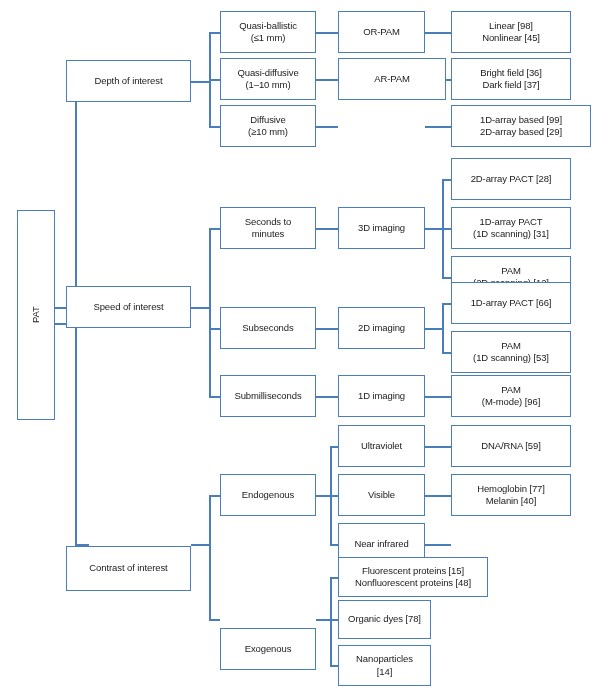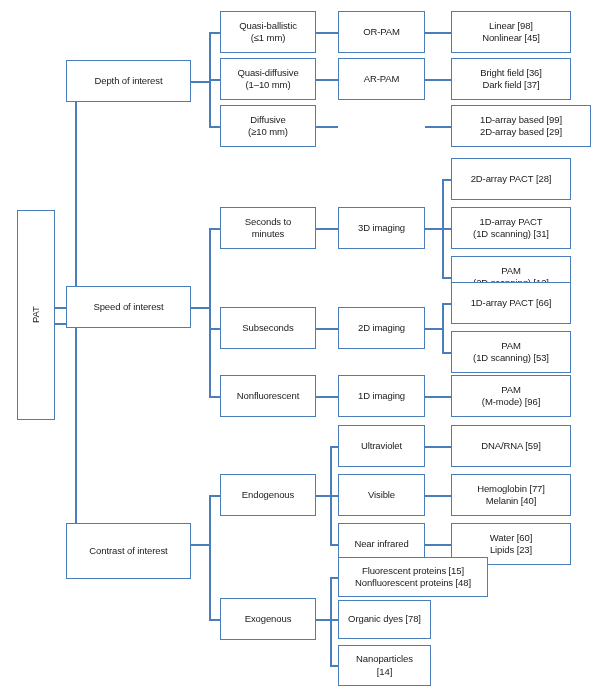--- a/index.html
+++ b/index.html
@@ -82,21 +82,21 @@
   <div class="node" style="left:451px; top:11px; width:120px; height:42px;">
     <span class="txt">Linear [98]
 Nonlinear [45]</span>
   </div>
 
   <div class="node" style="left:220px; top:58px; width:96px; height:42px;">
     <span class="txt">Quasi-diffusive
 (1–10 mm)</span>
   </div>
   <div class="edge h" style="left:316px; top:79px; width:22px;"></div>
-  <div class="node" style="left:338px; top:58px; width:87px; height:42px;">
+  <div class="node" style="left:338px; top:58px; width:108px; height:42px;">
     <span class="txt">AR-PAM</span>
   </div>
   <div class="edge h" style="left:425px; top:79px; width:26px;"></div>
   <div class="node" style="left:451px; top:58px; width:120px; height:42px;">
     <span class="txt">Bright field [36]
 Dark field [37]</span>
   </div>
 
   <div class="node" style="left:220px; top:105px; width:96px; height:42px;">
     <span class="txt">Diffusive
@@ -160,34 +160,34 @@
 
   <div class="node" style="left:451px; top:282px; width:120px; height:42px;">
     <span class="txt">1D-array PACT [66]</span>
   </div>
   <div class="node" style="left:451px; top:331px; width:120px; height:42px;">
     <span class="txt">PAM
 (1D scanning) [53]</span>
   </div>
 
   <div class="node" style="left:220px; top:375px; width:96px; height:42px;">
-    <span class="txt">Nonfluorescent</span>
+    <span class="txt">Submilliseconds</span>
   </div>
   <div class="edge h" style="left:316px; top:396px; width:22px;"></div>
   <div class="node" style="left:338px; top:375px; width:87px; height:42px;">
     <span class="txt">1D imaging</span>
   </div>
   <div class="edge h" style="left:425px; top:396px; width:26px;"></div>
   <div class="node" style="left:451px; top:375px; width:120px; height:42px;">
     <span class="txt">PAM
 (M-mode) [96]</span>
   </div>
 
   <div class="edge h" style="left:75px; top:544px; width:14px;"></div>
-  <div class="node" style="left:66px; top:523px; width:125px; height:56px;">
+  <div class="node" style="left:66px; top:546px; width:125px; height:45px;">
     <span class="txt">Contrast of interest</span>
   </div>
 
   <div class="edge h" style="left:191px; top:544px; width:18px;"></div>
   <div class="edge v" style="left:209px; top:495px; height:124px;"></div>
   <div class="edge h" style="left:209px; top:495px; width:11px;"></div>
   <div class="edge h" style="left:209px; top:619px; width:11px;"></div>
 
   <div class="node" style="left:220px; top:474px; width:96px; height:42px;">
     <span class="txt">Endogenous</span>
@@ -212,26 +212,22 @@
   <div class="edge h" style="left:425px; top:495px; width:26px;"></div>
   <div class="node" style="left:451px; top:474px; width:120px; height:42px;">
     <span class="txt">Hemoglobin [77]
 Melanin [40]</span>
   </div>
 
   <div class="node" style="left:338px; top:523px; width:87px; height:42px;">
     <span class="txt">Near infrared</span>
   </div>
   <div class="edge h" style="left:425px; top:544px; width:26px;"></div>
-  <div class="node" style="left:451px; top:523px; width:120px; height:42px;">
-    <span class="txt">Water [60]
-Lipids [23]</span>
-  </div>
-
-  <div class="node" style="left:220px; top:598px; width:96px; height:42px;">
+
+  <div class="node" style="left:220px; top:628px; width:96px; height:42px;">
     <span class="txt">Exogenous</span>
   </div>
   <div class="edge h" style="left:316px; top:619px; width:14px;"></div>
   <div class="edge v" style="left:330px; top:577px; height:88px;"></div>
   <div class="edge h" style="left:330px; top:577px; width:8px;"></div>
   <div class="edge h" style="left:330px; top:619px; width:8px;"></div>
   <div class="edge h" style="left:330px; top:665px; width:8px;"></div>
 
   <div class="node" style="left:338px; top:557px; width:150px; height:40px;">
     <span class="txt">Fluorescent proteins [15]

